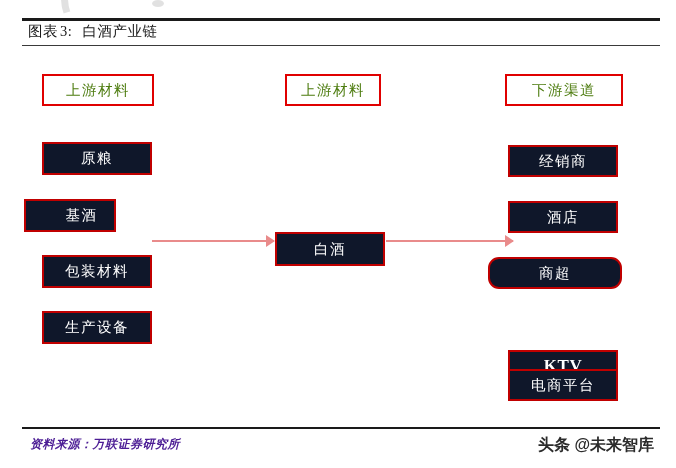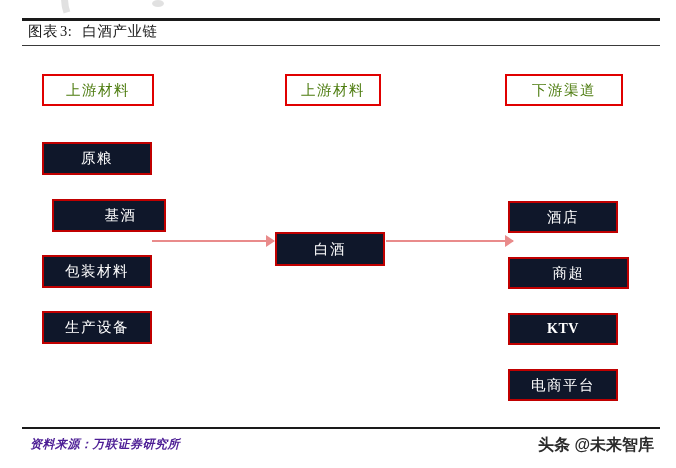--- a/index.html
+++ b/index.html
@@ -108,35 +108,35 @@
     background: #0f172a;
     border: 2.5px solid #c00000;
     color: #ffffff;
     font-size: 14.5px;
     display: flex;
     align-items: center;
     justify-content: center;
     letter-spacing: 1.5px;
     white-space: nowrap;
   }
-  .node-box.latin { letter-spacing: .5px; font-weight: bold; font-size: 14px; }
+  .node-box.latin { letter-spacing: .5px; font-weight: bold; font-size: 17px; margin-top: 37px; }
 
   
   #node-grain     { left: 42px; top: 142px; width: 110px; height: 33px; }
-  #node-basewine  { left: 52px; top: 199px; width: 114px; height: 33px; padding-left: 23px; }
+  #node-basewine  { left: 24px; top: 199px; width: 92px; height: 33px; padding-left: 23px; }
   #node-packaging { left: 42px; top: 255px; width: 110px; height: 33px; }
   #node-equipment { left: 42px; top: 311px; width: 110px; height: 33px; }
 
   
   #node-baijiu    { left: 275px; top: 232px; width: 110px; height: 34px; }
 
   
   #node-dealer    { left: 508px; top: 145px; width: 110px; height: 32px; }
   #node-hotel     { left: 508px; top: 201px; width: 110px; height: 32px; }
-  #node-retail    { left: 508px; top: 257px; width: 121px; height: 32px; }
+  #node-retail    { left: 488px; top: 257px; width: 134px; height: 32px; border-radius: 11px; }
   #node-ktv       { left: 508px; top: 313px; width: 110px; height: 32px; }
   #node-ecommerce { left: 508px; top: 369px; width: 110px; height: 32px; }
 
   
   .arrow {
     position: absolute;
     height: 14px;
     top: 234px;
   }
   .arrow .shaft {
@@ -214,20 +214,21 @@
     <div class="head"></div>
   </div>
 
   <div class="node-box" id="node-baijiu">白酒</div>
 
   <div class="arrow" id="arrow-right">
     <div class="shaft"></div>
     <div class="head"></div>
   </div>
 
+  <div class="node-box" id="node-dealer">经销商</div>
   <div class="node-box" id="node-hotel">酒店</div>
   <div class="node-box" id="node-retail">商超</div>
   <div class="node-box latin" id="node-ktv">KTV</div>
   <div class="node-box" id="node-ecommerce">电商平台</div>
 
   <div class="rule-bottom"></div>
 
   <div class="source-note">资料来源：万联证券研究所</div>
   <div class="site-watermark">头条 @未来智库</div>
 

